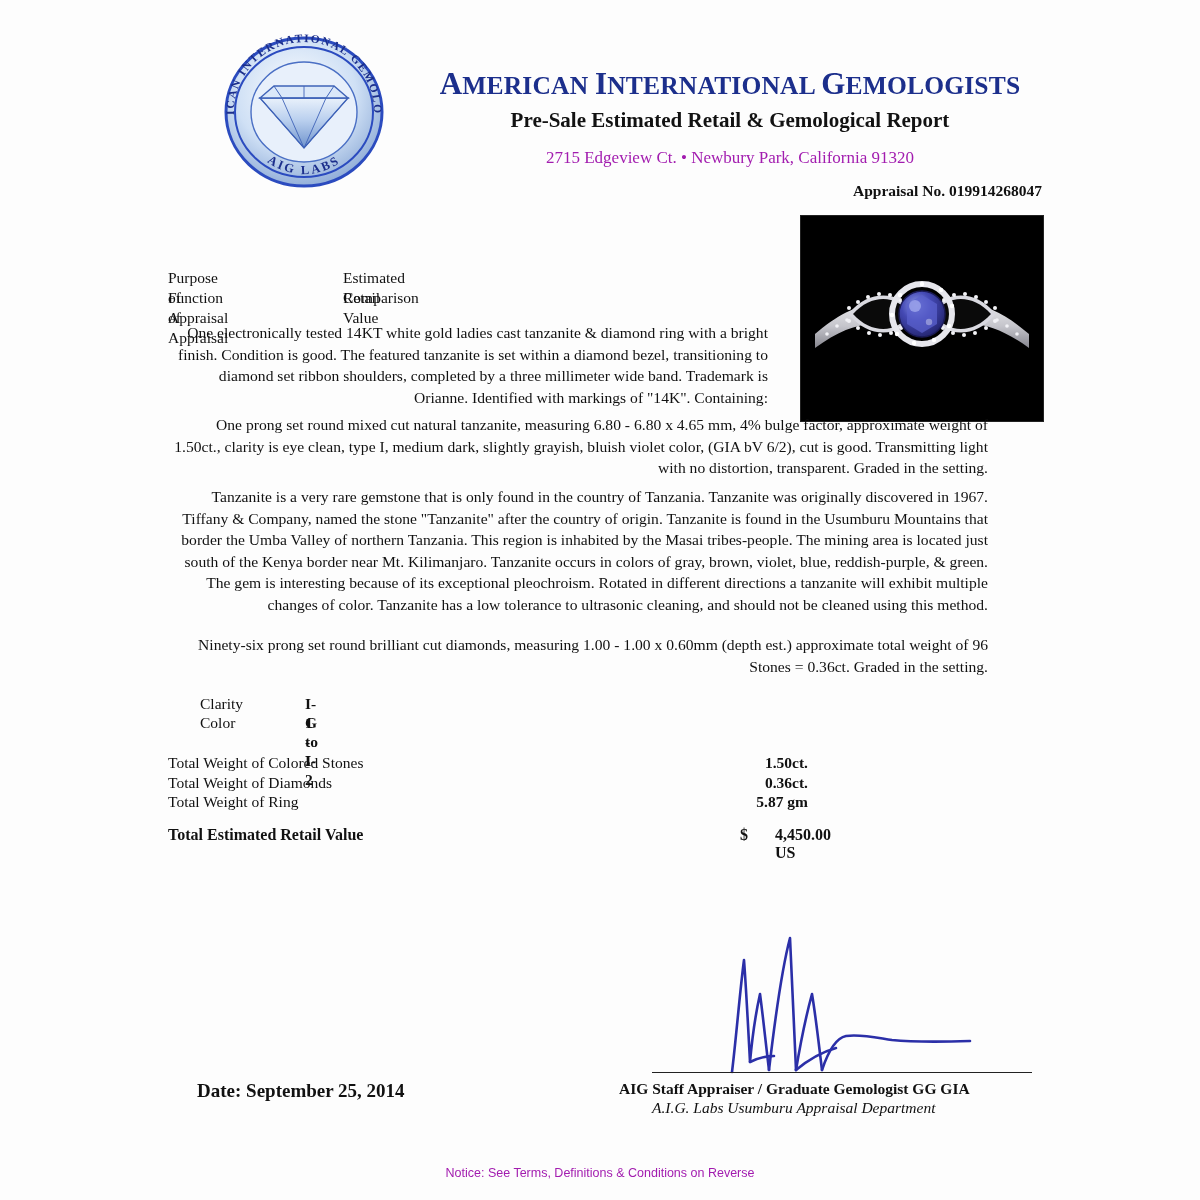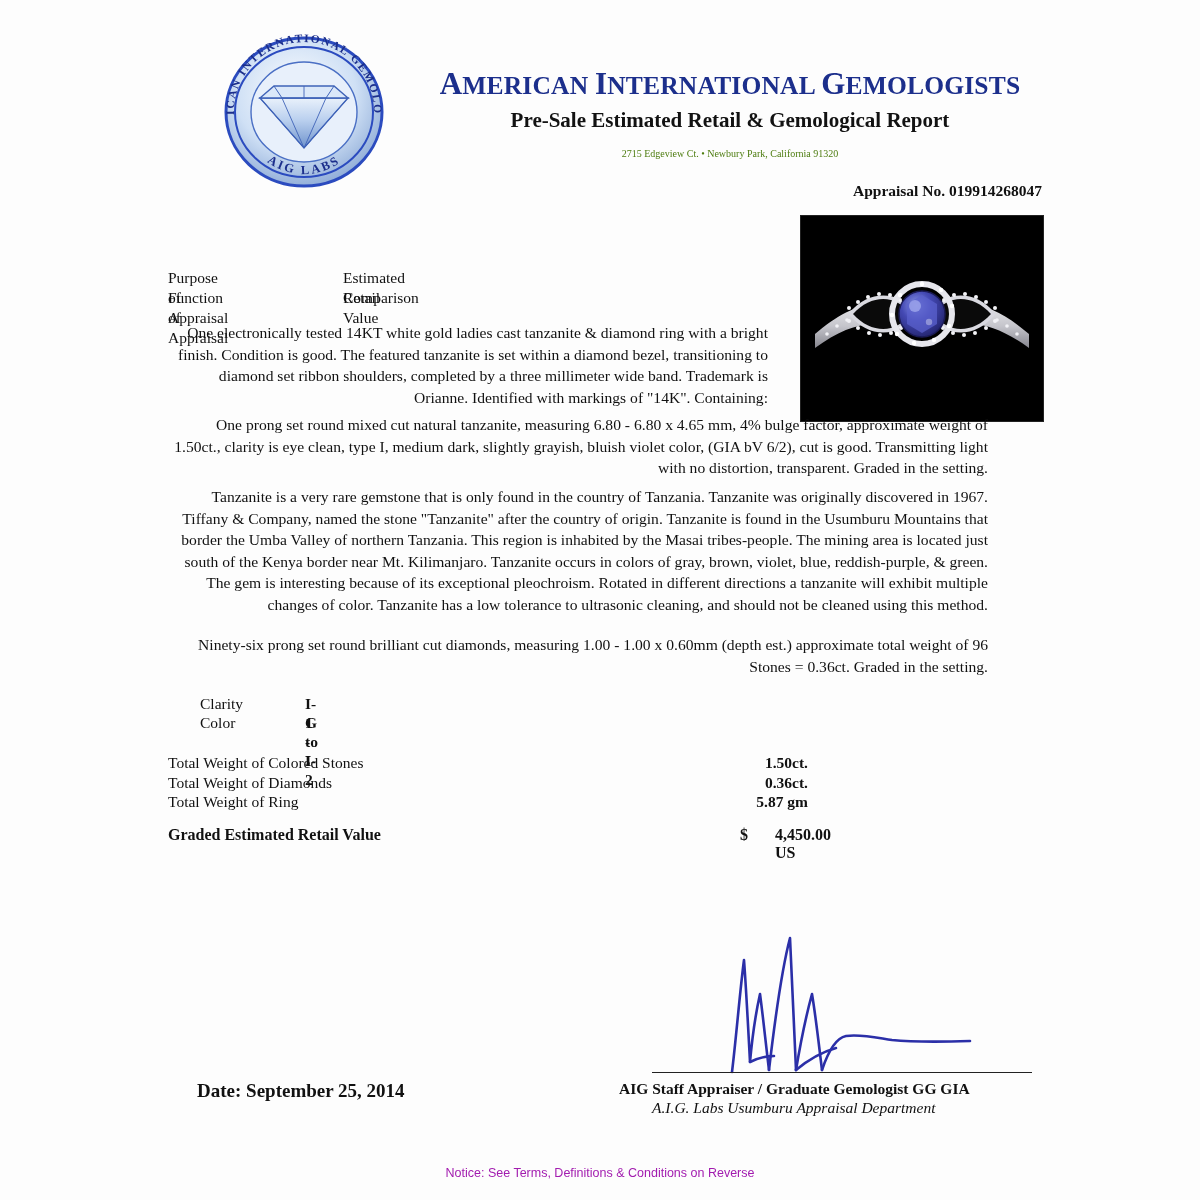--- a/index.html
+++ b/index.html
@@ -61,22 +61,22 @@
     text-align: center;
     font-weight: bold;
     color: #121212;
     font-size: 21px;
   }
   .addr1, .addr2 {
     position: absolute;
     left: 430px;
     width: 600px;
     text-align: center;
-    font-size: 10px;
-    color: #4d7c0f;
+    font-size: 17px;
+    color: #a21caf;
   }
   .addr1 { top: 130px; }
   .addr2 { top: 149px; }
 
   .appraisal-no {
     position: absolute;
     right: 158px;
     top: 182px;
     font-weight: bold;
     font-size: 15.5px;
@@ -384,21 +384,21 @@
       <span class="tot-key">Total Weight of Diamonds</span>
       <span class="tot-val">0.36ct.</span>
     </div>
     <div class="tot-row">
       <span class="tot-key">Total Weight of Ring</span>
       <span class="tot-val">5.87 gm</span>
     </div>
   </div>
 
   <div class="grand">
-    <span class="grand-key">Graded Estimated Retail Value</span>
+    <span class="grand-key">Total Estimated Retail Value</span>
     <span class="grand-cur">$</span>
     <span class="grand-val">4,450.00 US</span>
   </div>
 
   <div class="signature">
     <svg width="420" height="160" viewBox="0 0 420 160" xmlns="http://www.w3.org/2000/svg">
       <g fill="none" stroke="#2b2fa8" stroke-width="2.6" stroke-linecap="round" stroke-linejoin="round">
         <path d="M92,152 C96,120 100,70 104,40 C106,66 108,104 110,142 C112,120 116,92 120,74 C123,96 126,126 129,150"></path>
         <path d="M129,150 C133,116 140,56 150,18 C152,58 154,108 156,150"></path>
         <path d="M156,150 C160,126 166,96 172,74 C176,98 179,126 182,150"></path>

